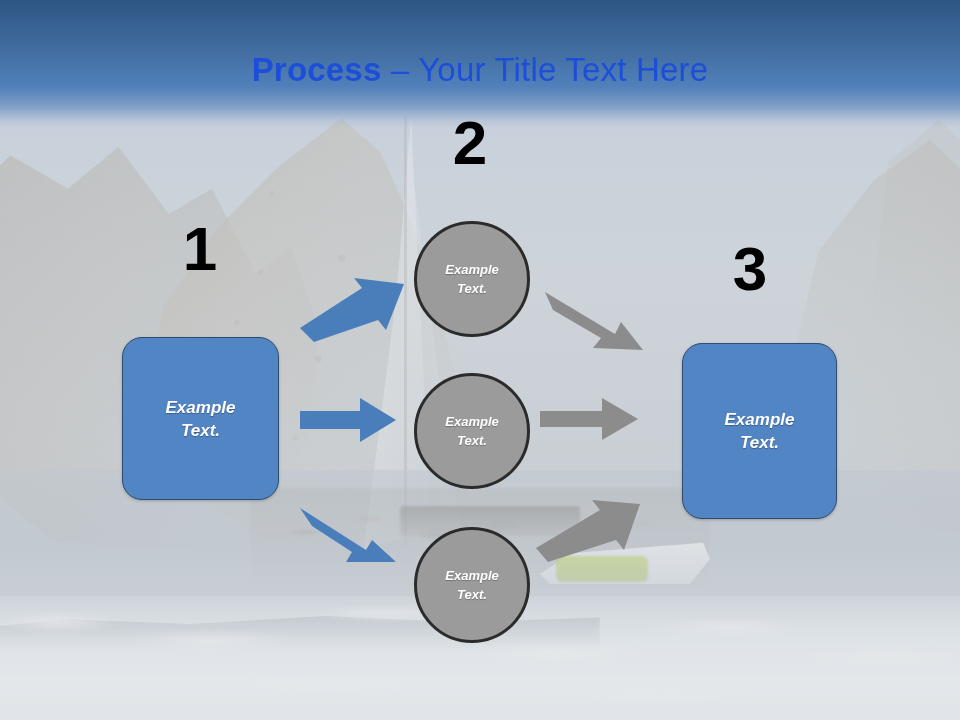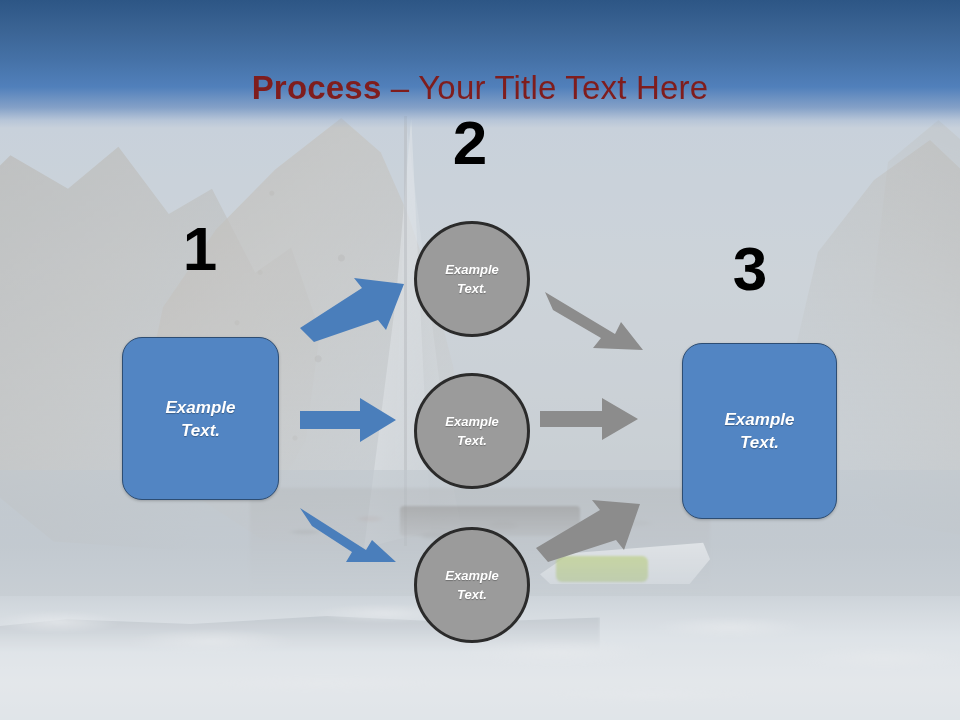--- a/index.html
+++ b/index.html
@@ -163,22 +163,22 @@
 
   
   .header-band{
     position:absolute;left:0;top:0;width:960px;height:128px;
     background:linear-gradient(180deg,
       #2d5685 0%, #3a6393 22%, #4571a6 46%, #5180bb 68%,
       rgba(106,142,192,.72) 84%, rgba(150,175,210,.34) 94%, rgba(190,205,225,0) 100%);
   }
 
   .title{
-    position:absolute;left:0;top:68px;width:960px;
-    text-align:center;color:#7f1d1d;
+    position:absolute;left:0;top:50px;width:960px;
+    text-align:center;color:#1d4ed8;
     font-size:33px;line-height:40px;letter-spacing:.2px;
     white-space:nowrap;
   }
   .title b{font-weight:bold;}
   .title span.reg{font-weight:normal;}
 
   
   .step-num{
     position:absolute;color:#000000;font-weight:bold;
     font-size:62px;line-height:62px;text-align:center;

